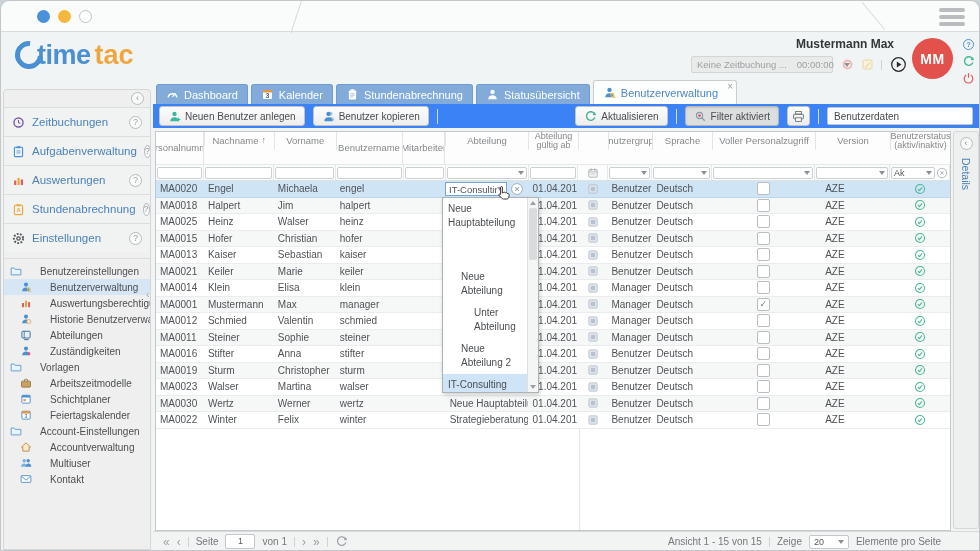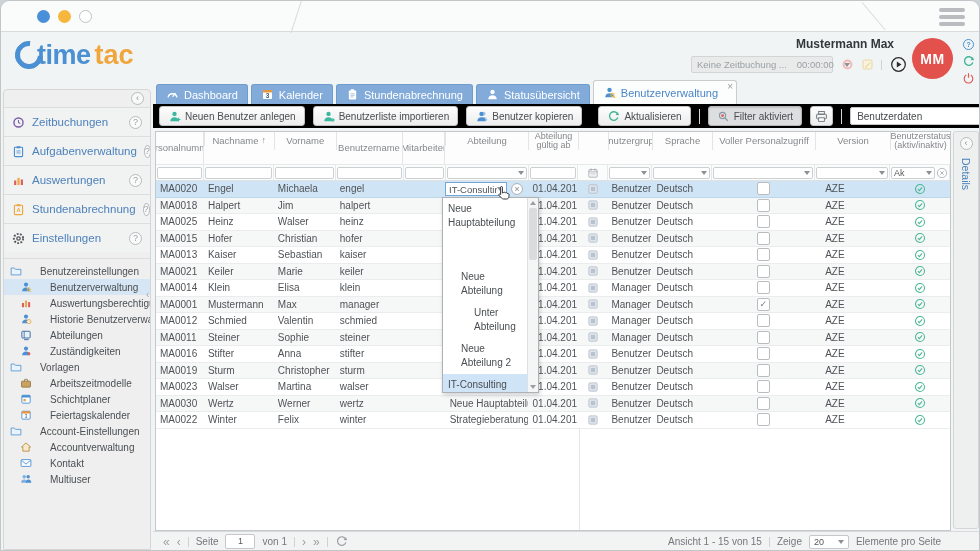--- a/index.html
+++ b/index.html
@@ -29,21 +29,21 @@
   .avatar{position:absolute;left:911px;top:37px;width:41px;height:41px;border-radius:50%;background:#e2514c;color:#fff;
           font-weight:bold;font-size:14px;display:flex;align-items:center;justify-content:center;letter-spacing:.5px;}
   .hicons{position:absolute;right:4px;top:37px;display:flex;flex-direction:column;gap:4px;align-items:center;}
   
   .tabbar{position:absolute;left:155px;top:79px;height:24px;display:flex;align-items:flex-end;z-index:3;}
   .tab{height:20px;display:flex;align-items:center;gap:5px;padding:0 9px;background:#82abda;border:1px solid #6f9cce;border-bottom:none;
        border-radius:3px 3px 0 0;color:#fff;font-size:11px;margin-right:3px;position:relative;box-sizing:border-box;cursor:default;}
   .tab.active{background:#fcfdfd;color:#4b87c6;height:24px;border-color:#c9cccd;padding-right:18px;}
   .tclose{position:absolute;top:0px;right:3px;font-size:10px;color:#9aa0a4;line-height:1.2;}
   
-  .toolbar{position:absolute;left:152px;top:103px;width:826px;height:24px;background:#000000;display:flex;align-items:center;padding:0 6px;box-sizing:border-box;gap:8px;}
+  .toolbar{position:absolute;left:152px;top:103px;width:826px;height:24px;background:#3b82f6;display:flex;align-items:center;padding:0 6px;box-sizing:border-box;gap:8px;}
   .tbtn{height:18px;background:linear-gradient(#fdfdfd,#ededee);border:1px solid #c0c4c6;border-radius:3px;display:flex;align-items:center;
         gap:4px;padding:0 8px;font-size:10px;color:#4a4e51;white-space:nowrap;}
   .tbtn.pressed{background:#dcdedf;border-color:#b4b7b9;box-shadow:inset 0 1px 2px rgba(0,0,0,.12);}
   .tbtn.iconly{padding:0 4px;}
   .tsep{width:1px;height:15px;background:#d4d7d9;}
   .tselect{width:146px;height:18px;background:#fff;border:1px solid #c3c6c8;border-radius:2px;display:flex;align-items:center;
            padding:0 6px;font-size:10px;color:#46494c;box-sizing:border-box;}
   
   .sidebar{position:absolute;left:2px;top:88px;width:148px;height:461px;background:#efefef;border:1px solid #d6d6d6;
            border-radius:4px 4px 0 0;box-sizing:border-box;overflow:hidden;}
@@ -244,31 +244,20 @@
               <circle cx="8" cy="4.8" r="2.7" fill="#3cb8a0"></circle>
               <path d="M2.8 13.8c0-3.2 2.3-5 5.2-5s5.2 1.8 5.2 5z" fill="#3cb8a0"></path>
               <path d="M10.8 11.7h4.4M13 9.5v4.4" stroke="#3cb8a0" stroke-width="1.4"></path>
             </svg>
           </span>
           <span>Neuen Benutzer anlegen</span>
         </span>
         <span class="tbtn">
           <span class="icw">
             <svg viewBox="0 0 16 16" xmlns="http://www.w3.org/2000/svg">
-              <circle cx="8" cy="4.8" r="2.7" fill="#3cb8a0"></circle>
-              <path d="M2.8 13.8c0-3.2 2.3-5 5.2-5s5.2 1.8 5.2 5z" fill="#3cb8a0"></path>
-              <path d="M10.3 12.3h4.4" stroke="#3cb8a0" stroke-width="1.4"></path>
-              <path d="M13 10.4l1.9 1.9-1.9 1.9" fill="none" stroke="#3cb8a0" stroke-width="1.4"></path>
-            </svg>
-          </span>
-          <span>Benutzerliste importieren</span>
-        </span>
-        <span class="tbtn">
-          <span class="icw">
-            <svg viewBox="0 0 16 16" xmlns="http://www.w3.org/2000/svg">
               <circle cx="10.8" cy="4.6" r="2.3" fill="#a9c8e8"></circle>
               <path d="M6.3 12.8c0-2.7 2-4.3 4.5-4.3s4.5 1.6 4.5 4.3z" fill="#a9c8e8"></path>
               <circle cx="8" cy="4.8" r="2.7" fill="#4a90d2"></circle>
               <path d="M2.8 13.8c0-3.2 2.3-5 5.2-5s5.2 1.8 5.2 5z" fill="#4a90d2"></path>
             </svg>
           </span>
           <span>Benutzer kopieren</span>
         </span>
       </span>
     <span class="tsep"></span>
@@ -479,36 +468,36 @@
           <span class="icw icw12">
             <svg viewBox="0 0 16 16" xmlns="http://www.w3.org/2000/svg">
               <path d="M8 2.5 14 8h-1.8v5.5H3.8V8H2z" fill="#f5e9d2" stroke="#c08a3e" stroke-width="1.2"></path>
             </svg>
           </span>
           <span>Accountverwaltung</span>
         </div>
         <div class="titem" style="padding-left: 16px;">
           <span class="icw icw12">
             <svg viewBox="0 0 16 16" xmlns="http://www.w3.org/2000/svg">
-              <rect x="1.5" y="3.5" width="13" height="9" rx="1" fill="#fff" stroke="#4a90d2" stroke-width="1.2"></rect>
-              <path d="M2 4.5 8 9.5l6-5" fill="none" stroke="#4a90d2" stroke-width="1.2"></path>
-            </svg>
-          </span>
-          <span>Kontakt</span>
-        </div>
-        <div class="titem" style="padding-left: 16px;">
-          <span class="icw icw12">
-            <svg viewBox="0 0 16 16" xmlns="http://www.w3.org/2000/svg">
               <circle cx="5.6" cy="5" r="2.3" fill="#7fb0de"></circle>
               <path d="M1.4 13c0-2.8 1.9-4.3 4.2-4.3S9.8 10.2 9.8 13z" fill="#7fb0de"></path>
               <circle cx="10.9" cy="5" r="2.3" fill="#4a90d2"></circle>
               <path d="M7.6 13c.3-2.5 1.6-4.3 3.8-4.3 2.3 0 3.7 1.8 3.7 4.3z" fill="#4a90d2"></path>
             </svg>
           </span>
           <span>Multiuser</span>
+        </div>
+        <div class="titem" style="padding-left: 16px;">
+          <span class="icw icw12">
+            <svg viewBox="0 0 16 16" xmlns="http://www.w3.org/2000/svg">
+              <rect x="1.5" y="3.5" width="13" height="9" rx="1" fill="#fff" stroke="#4a90d2" stroke-width="1.2"></rect>
+              <path d="M2 4.5 8 9.5l6-5" fill="none" stroke="#4a90d2" stroke-width="1.2"></path>
+            </svg>
+          </span>
+          <span>Kontakt</span>
         </div>
       </div>
   </div>
   <span class="splitterL">‹</span>
 
   <div class="grid-panel">
     <div class="ghead" id="g-head">
         <div class="hcell tall" style="width: 48px;">
           <span>Personalnummer</span>
         </div>

